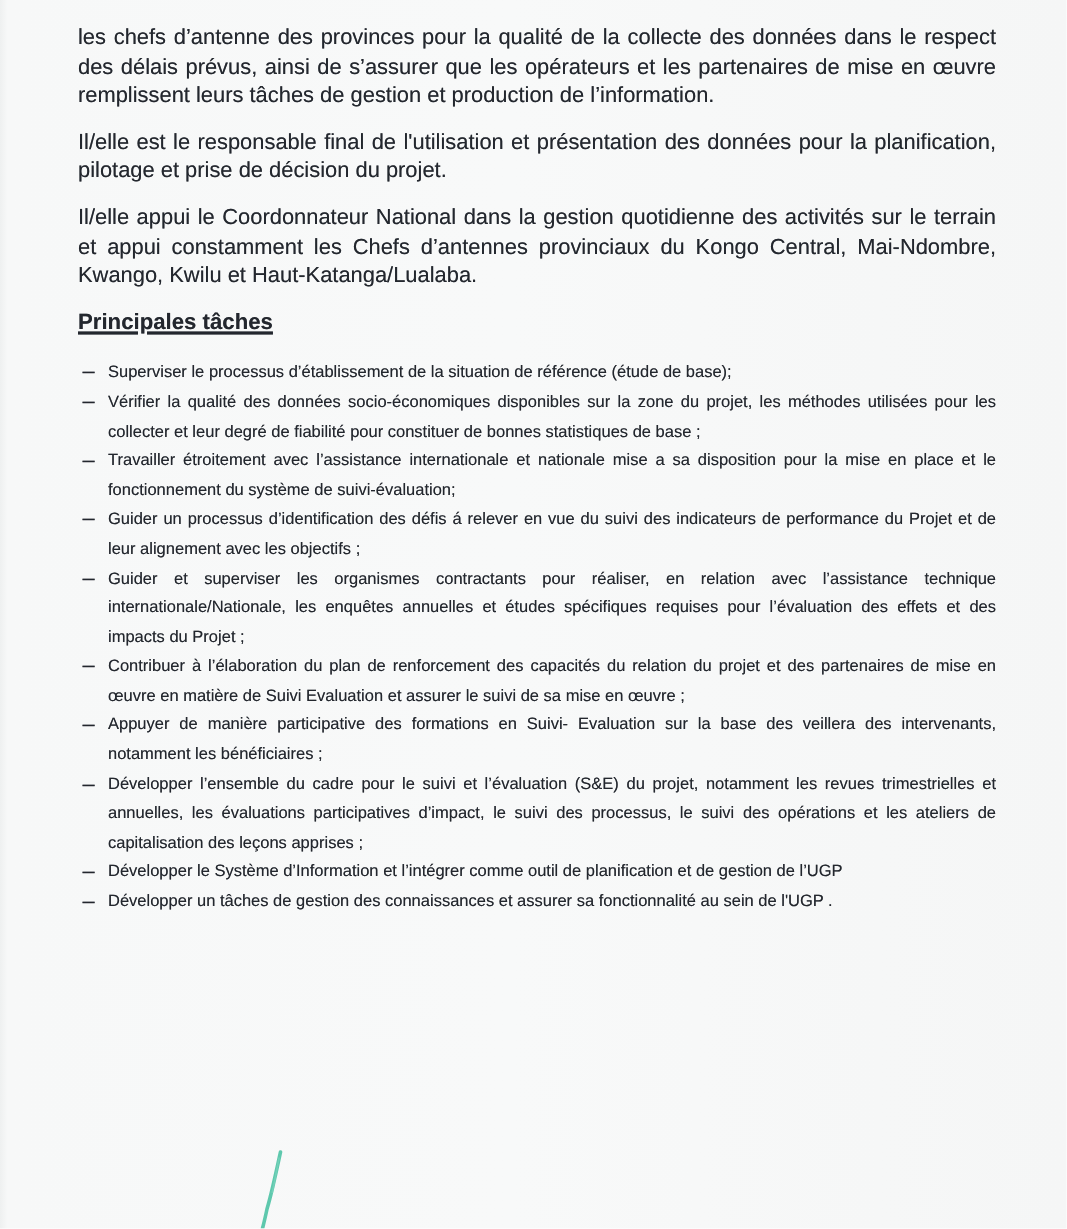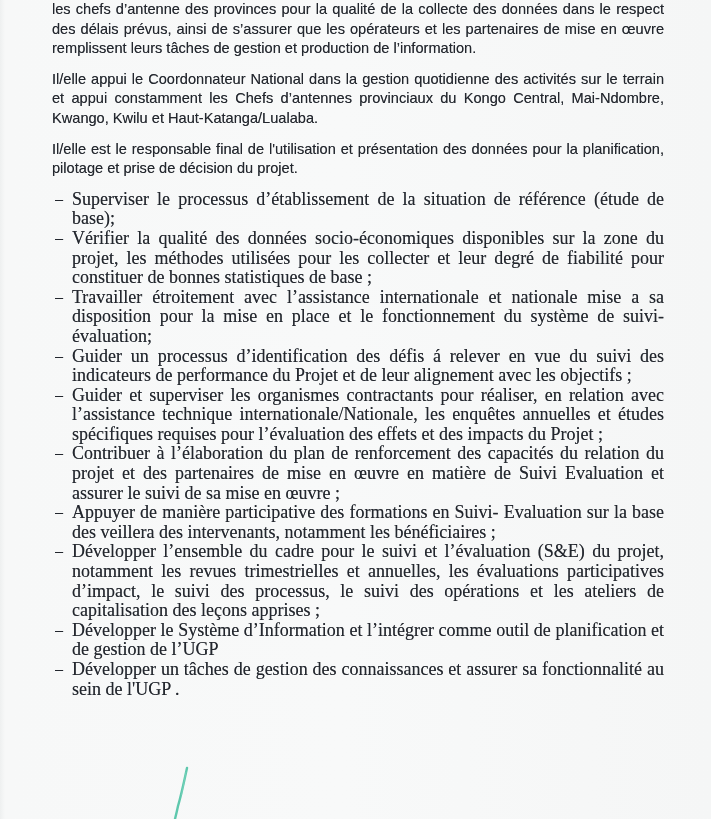--- a/index.html
+++ b/index.html
@@ -12,21 +12,21 @@
     position: relative;
     overflow: hidden;
     background:
       linear-gradient(90deg, #eef0f0 0px, #f7f8f8 5px, #f8f9f9 340px, #f5f6f6 711px);
     font-family: "Liberation Sans", "DejaVu Sans", sans-serif;
     color: #23272e;
   }
   .page {
     position: absolute;
     left: 52px;
-    top: 0;
+    top: 16px;
     width: 612px;
   }
   .para {
     font-size: 14.6px;
     line-height: 19.6px;
     text-align: justify;
     margin: 0 0 11px 0;
     text-shadow: 0 0 0.35px rgba(35, 39, 46, 0.55);
   }
   .heading {
@@ -47,45 +47,45 @@
     display: grid;
     grid-template-columns: 15px 1fr;
     margin-left: 3px;
   }
   .task-dash {
     font-size: 14.6px;
     line-height: 19.6px;
     text-shadow: 0 0 0.35px rgba(35, 39, 46, 0.55);
   }
   .task-text {
-    font-size: 18px;
+    font-size: 11px;
     line-height: 19.6px;
     text-align: justify;
     margin-left: 2px;
     text-shadow: 0 0 0.35px rgba(35, 39, 46, 0.55);
-    font-family: Liberation Serif, serif;
   }
   .pen-mark-svg {
     position: absolute;
     left: 0;
     top: 0;
     width: 711px;
     height: 819px;
     pointer-events: none;
   }
 </style>
 </head>
 <body>
 
 <div class="page">
 
   <p class="para">les chefs d’antenne des provinces pour la qualité de la collecte des données dans le respect des délais prévus, ainsi de s’assurer que les opérateurs et les partenaires de mise en œuvre remplissent leurs tâches de gestion et production de l’information.</p>
+  <p class="para">Il/elle est le responsable final de l'utilisation et présentation des données pour la planification, pilotage et prise de décision du projet.</p>
   <p class="para">Il/elle appui le Coordonnateur National dans la gestion quotidienne des activités sur le terrain et appui constamment les Chefs d’antennes provinciaux du Kongo Central, Mai-Ndombre, Kwango, Kwilu et Haut-Katanga/Lualaba.</p>
-  <p class="para">Il/elle est le responsable final de l'utilisation et présentation des données pour la planification, pilotage et prise de décision du projet.</p>
 
+  <h2 class="heading">Principales tâches</h2>
 
   <div class="task-list">
     <div class="task-item">
       <span class="task-dash">–</span>
       <span class="task-text">Superviser le processus d’établissement de la situation de référence (étude de base);</span>
     </div>
     <div class="task-item">
       <span class="task-dash">–</span>
       <span class="task-text">Vérifier la qualité des données socio-économiques disponibles sur la zone du projet, les méthodes utilisées pour les collecter et leur degré de fiabilité pour constituer de bonnes statistiques de base ;</span>
     </div>

